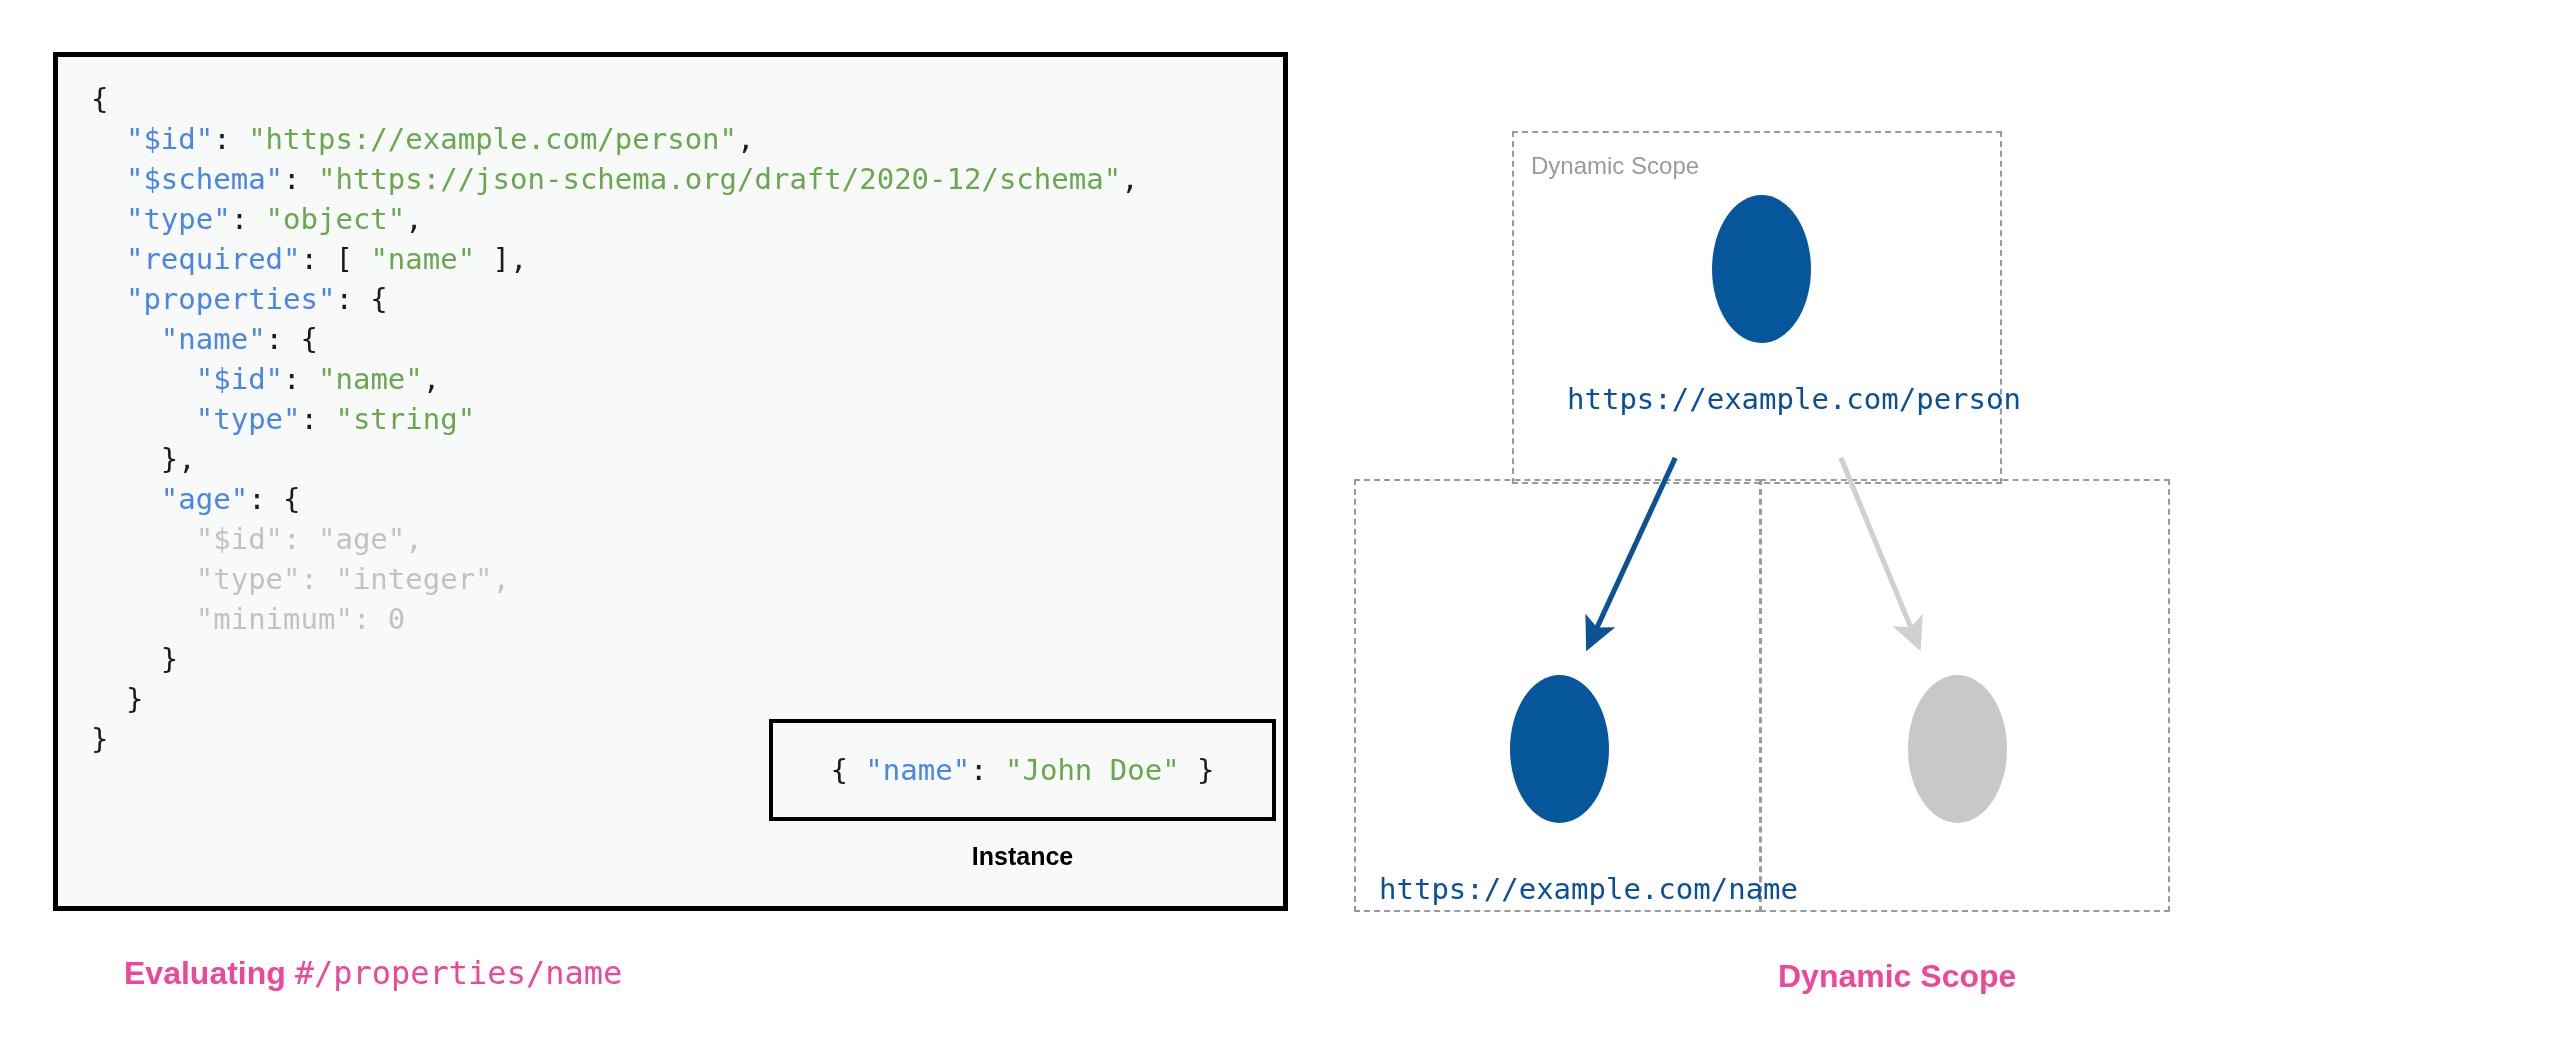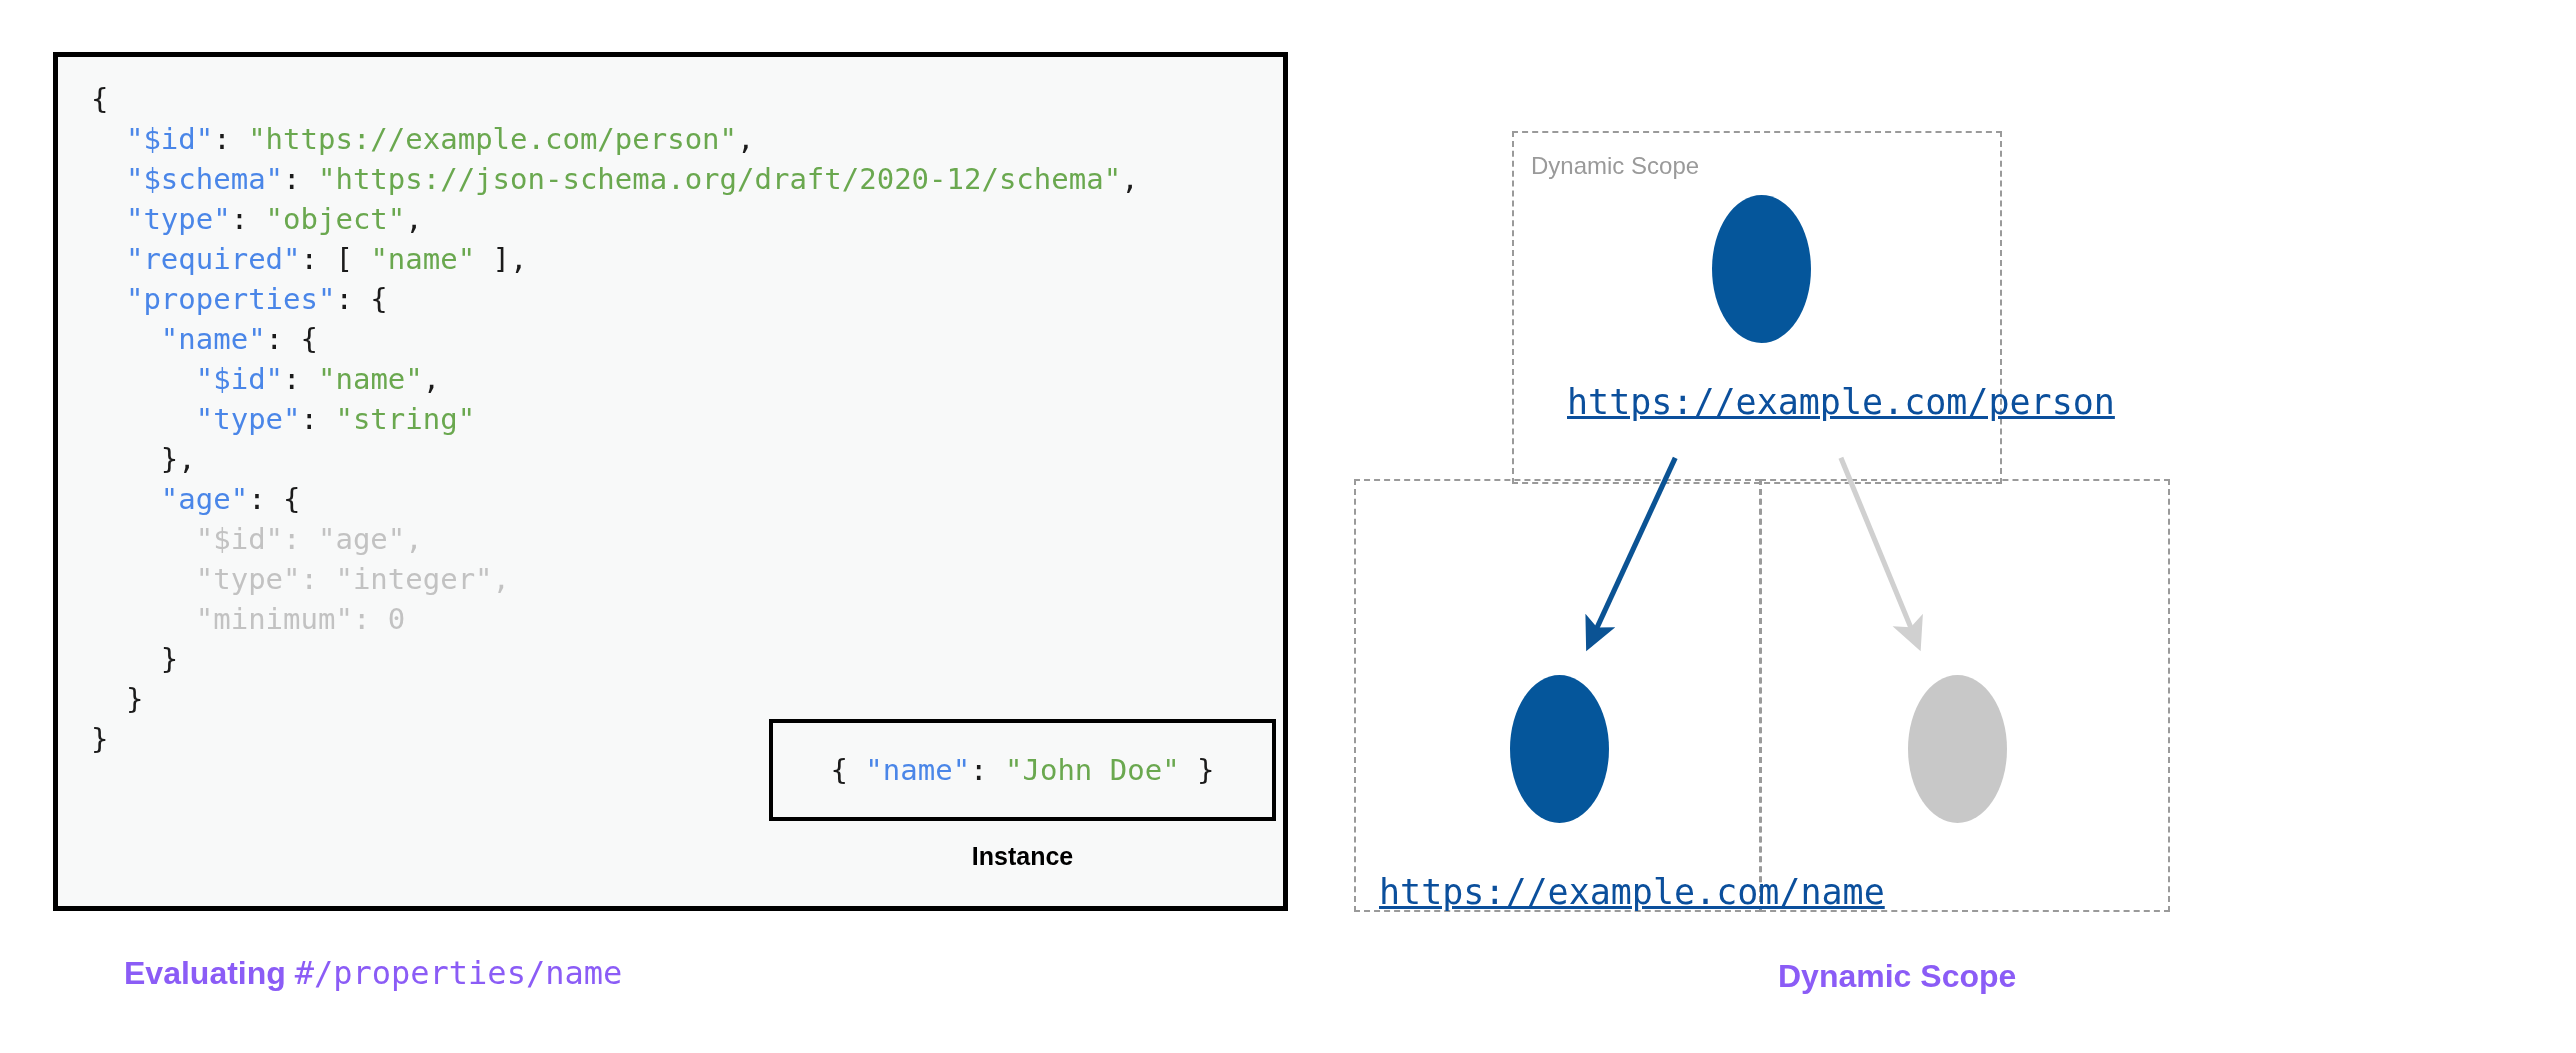--- a/index.html
+++ b/index.html
@@ -72,21 +72,21 @@
     font-weight: bold;
     color: #000000;
     font-family: "Liberation Sans", sans-serif;
   }
 
   
   .figure-caption {
     position: absolute;
     font-size: 32px;
     font-weight: bold;
-    color: #8b5cf6;
+    color: #ec4899;
     white-space: pre;
     font-family: "Liberation Sans", sans-serif;
   }
   .figure-caption .mono {
     font-family: "DejaVu Sans Mono", "Liberation Mono", monospace;
     font-weight: normal;
   }
   #left-caption  { left: 124px;  top: 954px; }
   #right-caption { left: 1778px; top: 958px; }
 
@@ -121,23 +121,22 @@
     position: absolute;
     border-radius: 50%;
   }
   #node-person-circle { left: 402px; top: 110px;  width: 99px; height: 148px; background: #05569b; }
   #node-name-circle   { left: 200px; top: 590px; width: 99px; height: 148px; background: #05569b; }
   #node-age-circle    { left: 598px;top: 590px; width: 99px; height: 148px; background: #c8c8c8; }
 
   .node-label {
     position: absolute;
     font-family: "DejaVu Sans Mono", "Liberation Mono", monospace;
-    font-size: 35px;
+    font-size: 29px;
     white-space: pre;
-    text-decoration: underline;
   }
   #node-person-label { left: 257px; top: 297px;  color: #0b4f9c; }
   #node-name-label   { left: 69px; top: 787px; color: #0b4f9c; }
   #node-age-label    { left: 476px; top: 787px; color: #cfcfcf; }
 
   #edges {
     position: absolute;
     left: 0; top: 0;
     width: 1253px; height: 831px;
     pointer-events: none;

